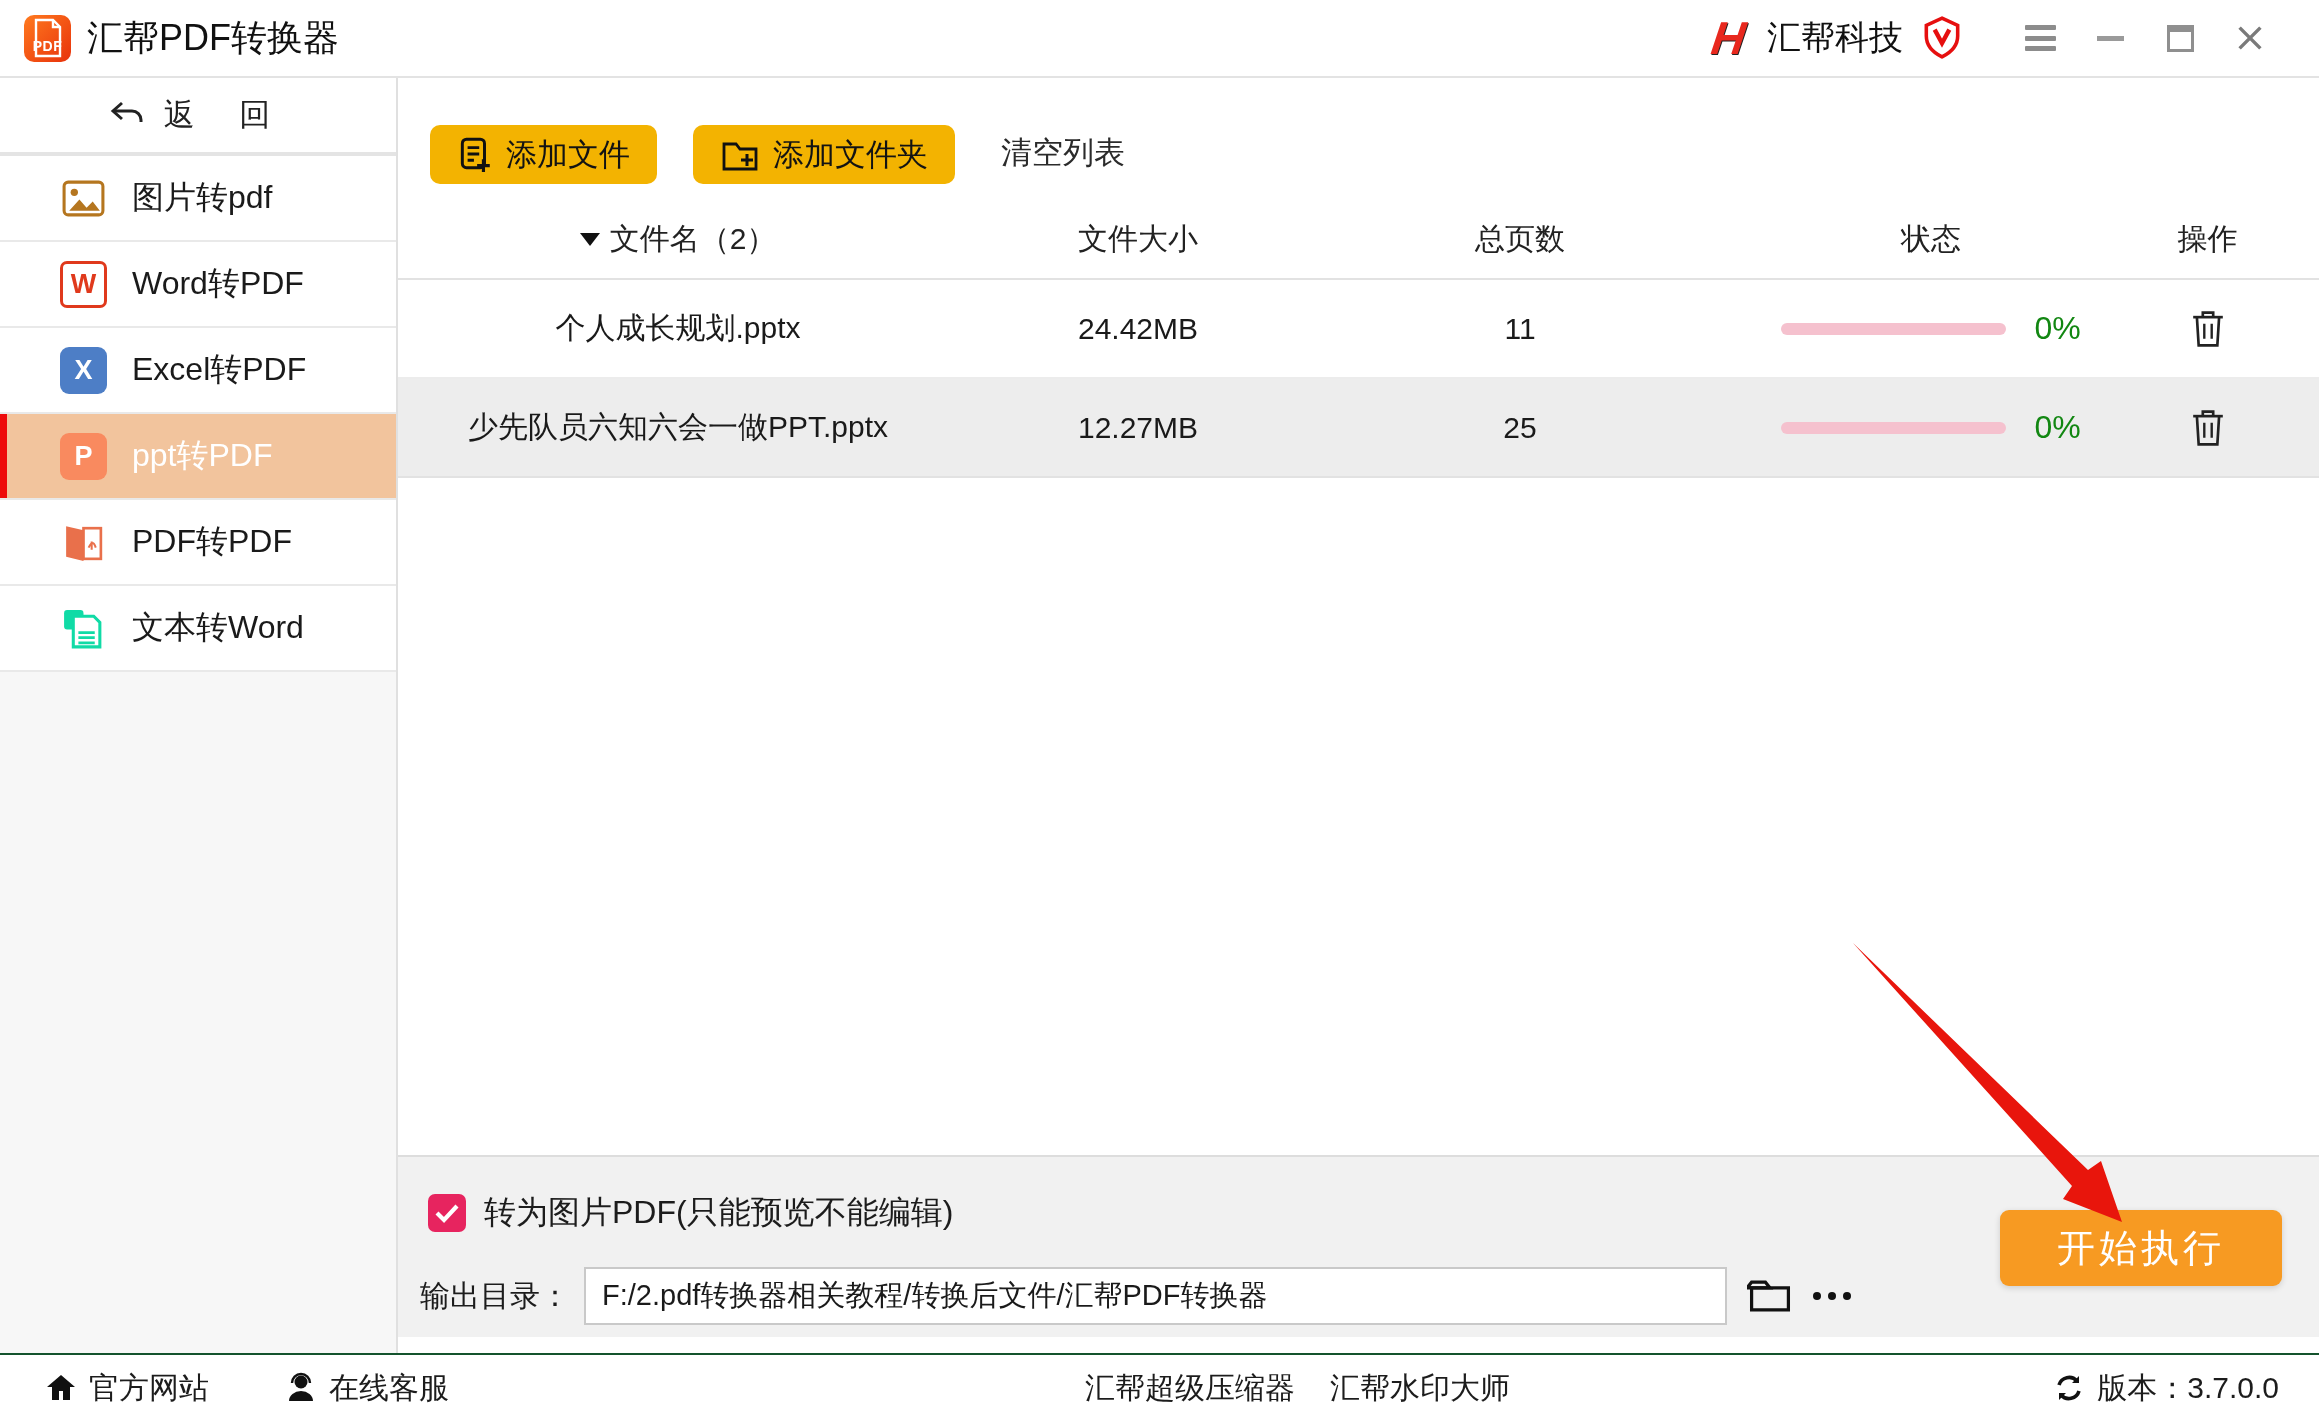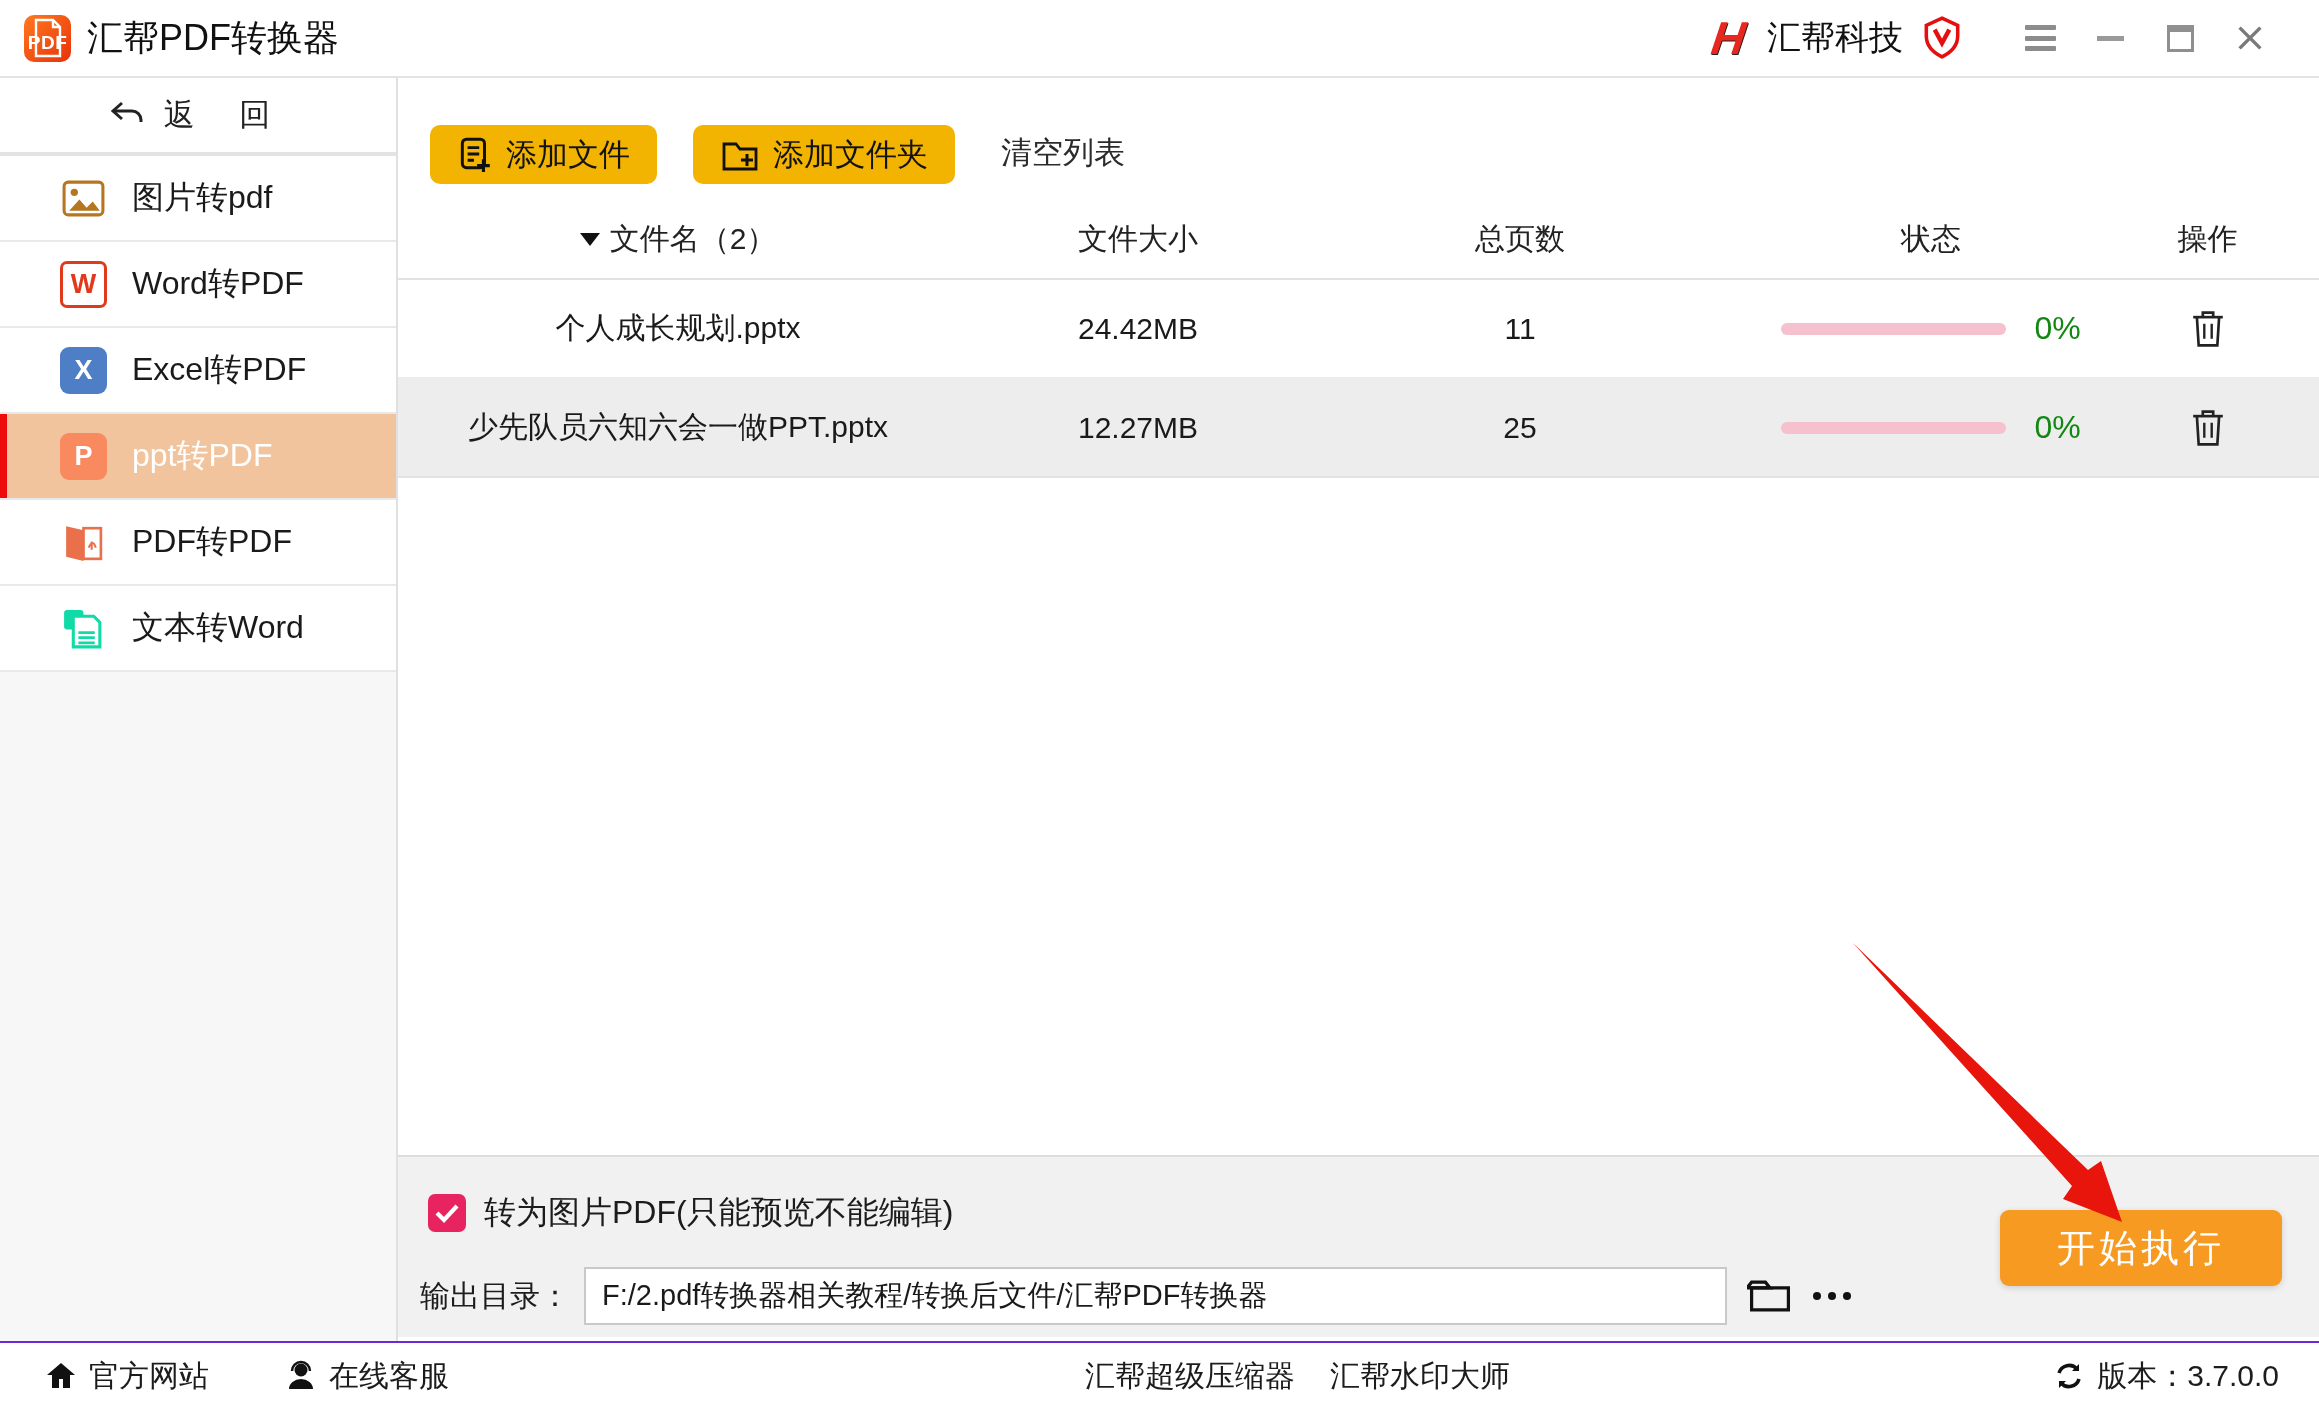--- a/index.html
+++ b/index.html
@@ -8,21 +8,21 @@
   .page { position:relative; width:2319px; height:1419px; background:#fff; overflow:hidden; }
 
   
   .titlebar { position:absolute; top:0; left:0; width:2319px; height:78px; background:#fff;
               border-bottom:2px solid #e3e3e3; display:flex; align-items:center; justify-content:space-between; z-index:5; }
   .app-id { display:flex; align-items:center; padding-left:24px; }
   .app-icon { position:relative; width:47px; height:47px; border-radius:10px;
               background:linear-gradient(135deg,#ff7a1f,#e8320b); display:flex; align-items:center; justify-content:center; }
   .app-icon svg { display:block; }
   .app-icon .pdf-txt { position:absolute; left:0; right:0; bottom:8px; text-align:center;
-              font-size:19px; font-weight:bold; color:#fff; letter-spacing:0.5px; }
+              font-size:14px; font-weight:bold; color:#fff; letter-spacing:0.5px; }
   .app-title { margin-left:16px; font-size:36px; color:#111; }
   .titlebar-right { display:flex; align-items:center; padding-right:34px; }
   .brand-logo { font-size:46px; font-weight:900; color:#e8281e; font-style:italic; transform:skewX(-8deg);
                 text-shadow:1px 1px 0 #222; line-height:1; }
   .brand-name { margin-left:22px; font-size:34px; color:#111; }
   .vip-icon { margin-left:16px; display:flex; }
   .win-ctrl { display:flex; align-items:center; margin-left:40px; }
   .win-btn { width:70px; height:60px; display:flex; align-items:center; justify-content:center; cursor:pointer; }
   .hamburger { flex-direction:column; }
   .hamburger i { display:block; width:31px; height:5px; background:#8c8c8c; border-radius:1px; margin:2.6px 0; }
@@ -84,22 +84,22 @@
   .path-input { margin-left:14px; width:1143px; height:58px; border:2px solid #c9c9c9; background:#fff;
                 font-size:29px; color:#1a1a1a; padding:0 16px; font-family:inherit; }
   .folder-btn { margin-left:20px; background:none; border:none; cursor:pointer; display:flex; }
   .more-dots { margin-left:16px; display:flex; align-items:center; cursor:pointer; height:58px; }
   .more-dots i { width:8px; height:8px; border-radius:50%; background:#111; margin:0 3.5px; }
   .start-btn { position:absolute; left:1602px; top:53px; width:282px; height:76px; background:#f79a22;
                border:none; border-radius:9px; color:#fff; font-size:38px; letter-spacing:4px;
                cursor:pointer; font-family:inherit; box-shadow:0 2px 6px rgba(0,0,0,0.15); }
 
   
-  .footer { position:absolute; left:0; right:0; bottom:0; height:78px; background:#fff;
-            border-top:2px solid #6d28d9; z-index:6; }
+  .footer { position:absolute; left:0; right:0; bottom:0; height:66px; background:#fff;
+            border-top:2px solid #14532d; z-index:6; }
   .f-item { position:absolute; top:0; height:66px; display:flex; align-items:center; font-size:30px; color:#1c1c1c; cursor:pointer; }
   .f-item svg { margin-right:12px; }
   .f-website { left:45px; }
   .f-support { left:285px; }
   .f-compress { left:1085px; }
   .f-watermark { left:1330px; }
   .f-version { right:40px; cursor:default; }
 
   
   .arrow-overlay { position:absolute; left:0; top:0; width:2319px; height:1419px; z-index:50; pointer-events:none; }

